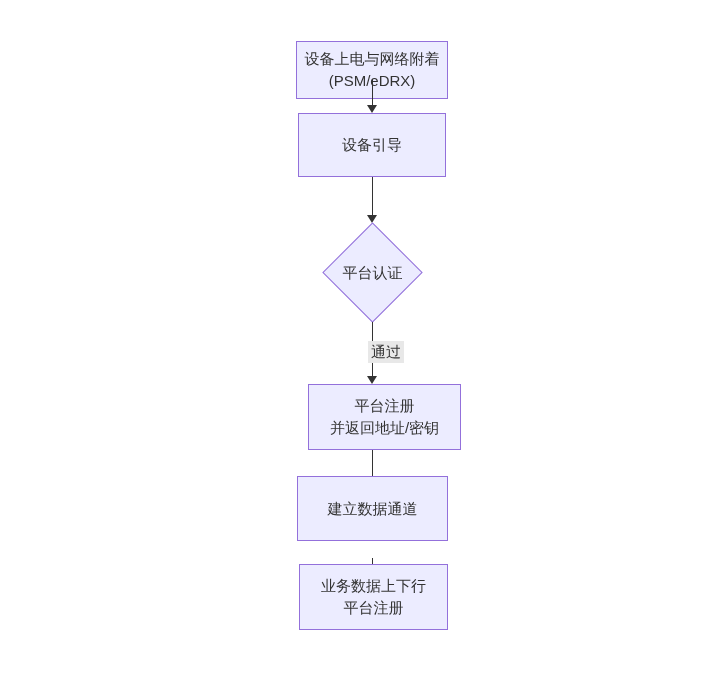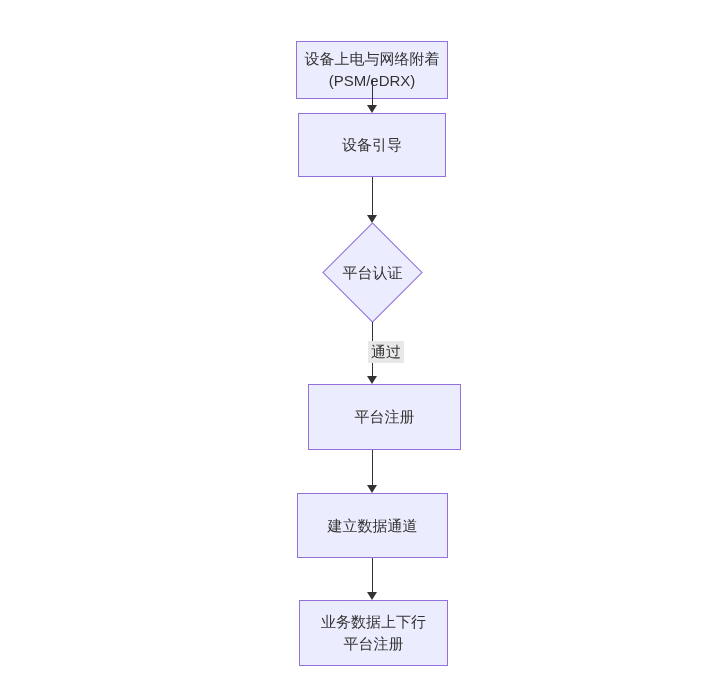--- a/index.html
+++ b/index.html
@@ -96,30 +96,31 @@
     <div class="diamond-shape"></div>
     <span class="diamond-label">平台认证</span>
   </div>
 
   <div class="edge-line" style="left:372px; top:322px; height:55px;"></div>
   <div class="edge-label" style="left:373px; top:352px;margin-left:13px;">通过</div>
   <div class="arrowhead" style="left:367px; top:376px;"></div>
 
   <div class="node" style="left:308px; top:384px; width:153px; height:66px;">
     <span>平台注册</span>
+    <span>并返回地址/密钥</span>
   </div>
 
   <div class="edge-line" style="left:372px; top:450px; height:36px;"></div>
   <div class="arrowhead" style="left:367px; top:485px;"></div>
 
-  <div class="node" style="left:297px; top:493px; width:151px; height:65px;">
+  <div class="node" style="left:297px; top:476px; width:151px; height:65px;">
     <span>建立数据通道</span>
   </div>
 
   <div class="edge-line" style="left:372px; top:558px; height:35px;"></div>
   <div class="arrowhead" style="left:367px; top:592px;"></div>
 
-  <div class="node" style="left:299px; top:600px; width:149px; height:66px;">
+  <div class="node" style="left:299px; top:564px; width:149px; height:66px;">
     <span>业务数据上下行</span>
     <span>平台注册</span>
   </div>
 
 </div>
 
 </body></html>

